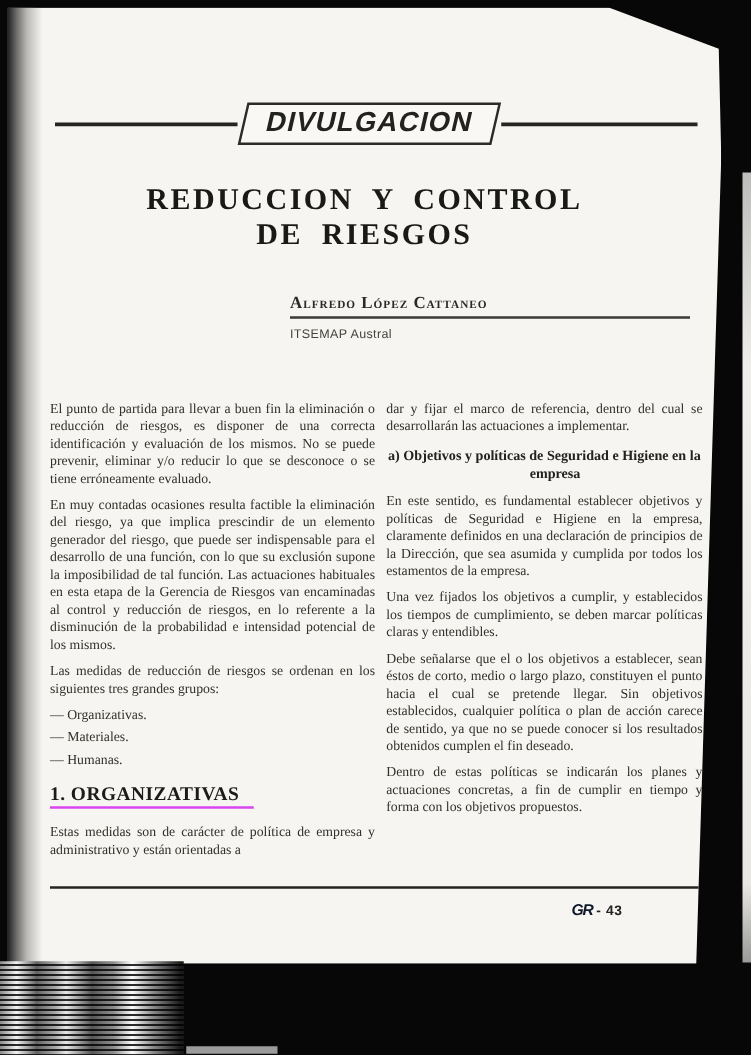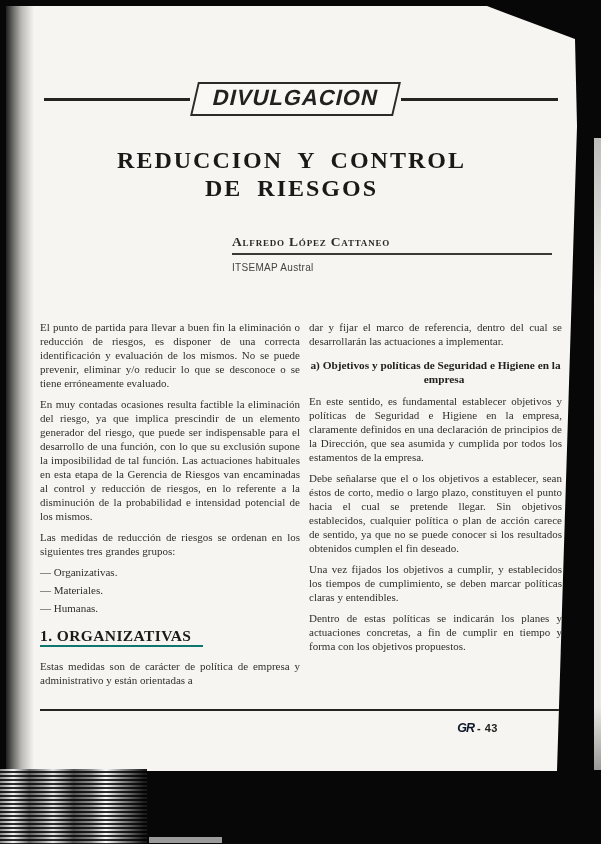--- a/index.html
+++ b/index.html
@@ -77,21 +77,21 @@
   .col p{margin:0 0 7px 0;}
   .col-left{left:34px;width:260px;}
   .col-right{left:303px;width:253px;}
   .dash-list{margin:1px 0 2px 0;}
   .dash-item{margin:0 0 4px 0;text-align:left;}
   .section-heading{
     margin:14px 0 12px 0;
     font-size:15.5px;font-weight:bold;color:#1c1b19;letter-spacing:0.4px;
   }
   .section-heading .underlined{
-    display:inline-block;border-bottom:2px solid #0f766e;padding:0 12px 2px 0;
+    display:inline-block;border-bottom:2px solid #d946ef;padding:0 12px 2px 0;
   }
   .sub-heading{
     font-weight:bold;color:#23221f;font-size:11.3px;line-height:14px;
     margin:10px 0 8px 0;padding-left:17px;text-indent:-17px;text-align:center;
   }
   
   .footer-rule{position:absolute;left:34px;top:703px;width:521px;height:2px;background:#242422;}
   .footer-num{
     position:absolute;left:360px;top:715px;width:132px;text-align:right;
     font-family:"Liberation Sans", sans-serif;font-size:11px;color:#222;
@@ -140,22 +140,22 @@
     <p>Estas medidas son de carácter de política de empresa y administrativo y están orientadas a</p>
   </div>
 
   <div class="col col-right">
     <p>dar y fijar el marco de referencia, dentro del cual se desarrollarán las actuaciones a implementar.</p>
     <div class="sub-heading">
       <span>a)</span>
       <span>Objetivos y políticas de Seguridad e Higiene en la empresa</span>
     </div>
     <p>En este sentido, es fundamental establecer objetivos y políticas de Seguridad e Higiene en la empresa, claramente definidos en una declaración de principios de la Dirección, que sea asumida y cumplida por todos los estamentos de la empresa.</p>
+    <p>Una vez fijados los objetivos a cumplir, y establecidos los tiempos de cumplimiento, se deben marcar políticas claras y entendibles.</p>
     <p>Debe señalarse que el o los objetivos a establecer, sean éstos de corto, medio o largo plazo, constituyen el punto hacia el cual se pretende llegar. Sin objetivos establecidos, cualquier política o plan de acción carece de sentido, ya que no se puede conocer si los resultados obtenidos cumplen el fin deseado.</p>
-    <p>Una vez fijados los objetivos a cumplir, y establecidos los tiempos de cumplimiento, se deben marcar políticas claras y entendibles.</p>
     <p>Dentro de estas políticas se indicarán los planes y actuaciones concretas, a fin de cumplir en tiempo y forma con los objetivos propuestos.</p>
   </div>
 
   <div class="footer-rule"></div>
   <div class="footer-num">
     <span class="gr-logo">GR</span>
     <span class="page-num">- 43</span>
   </div>
 
 </div>

